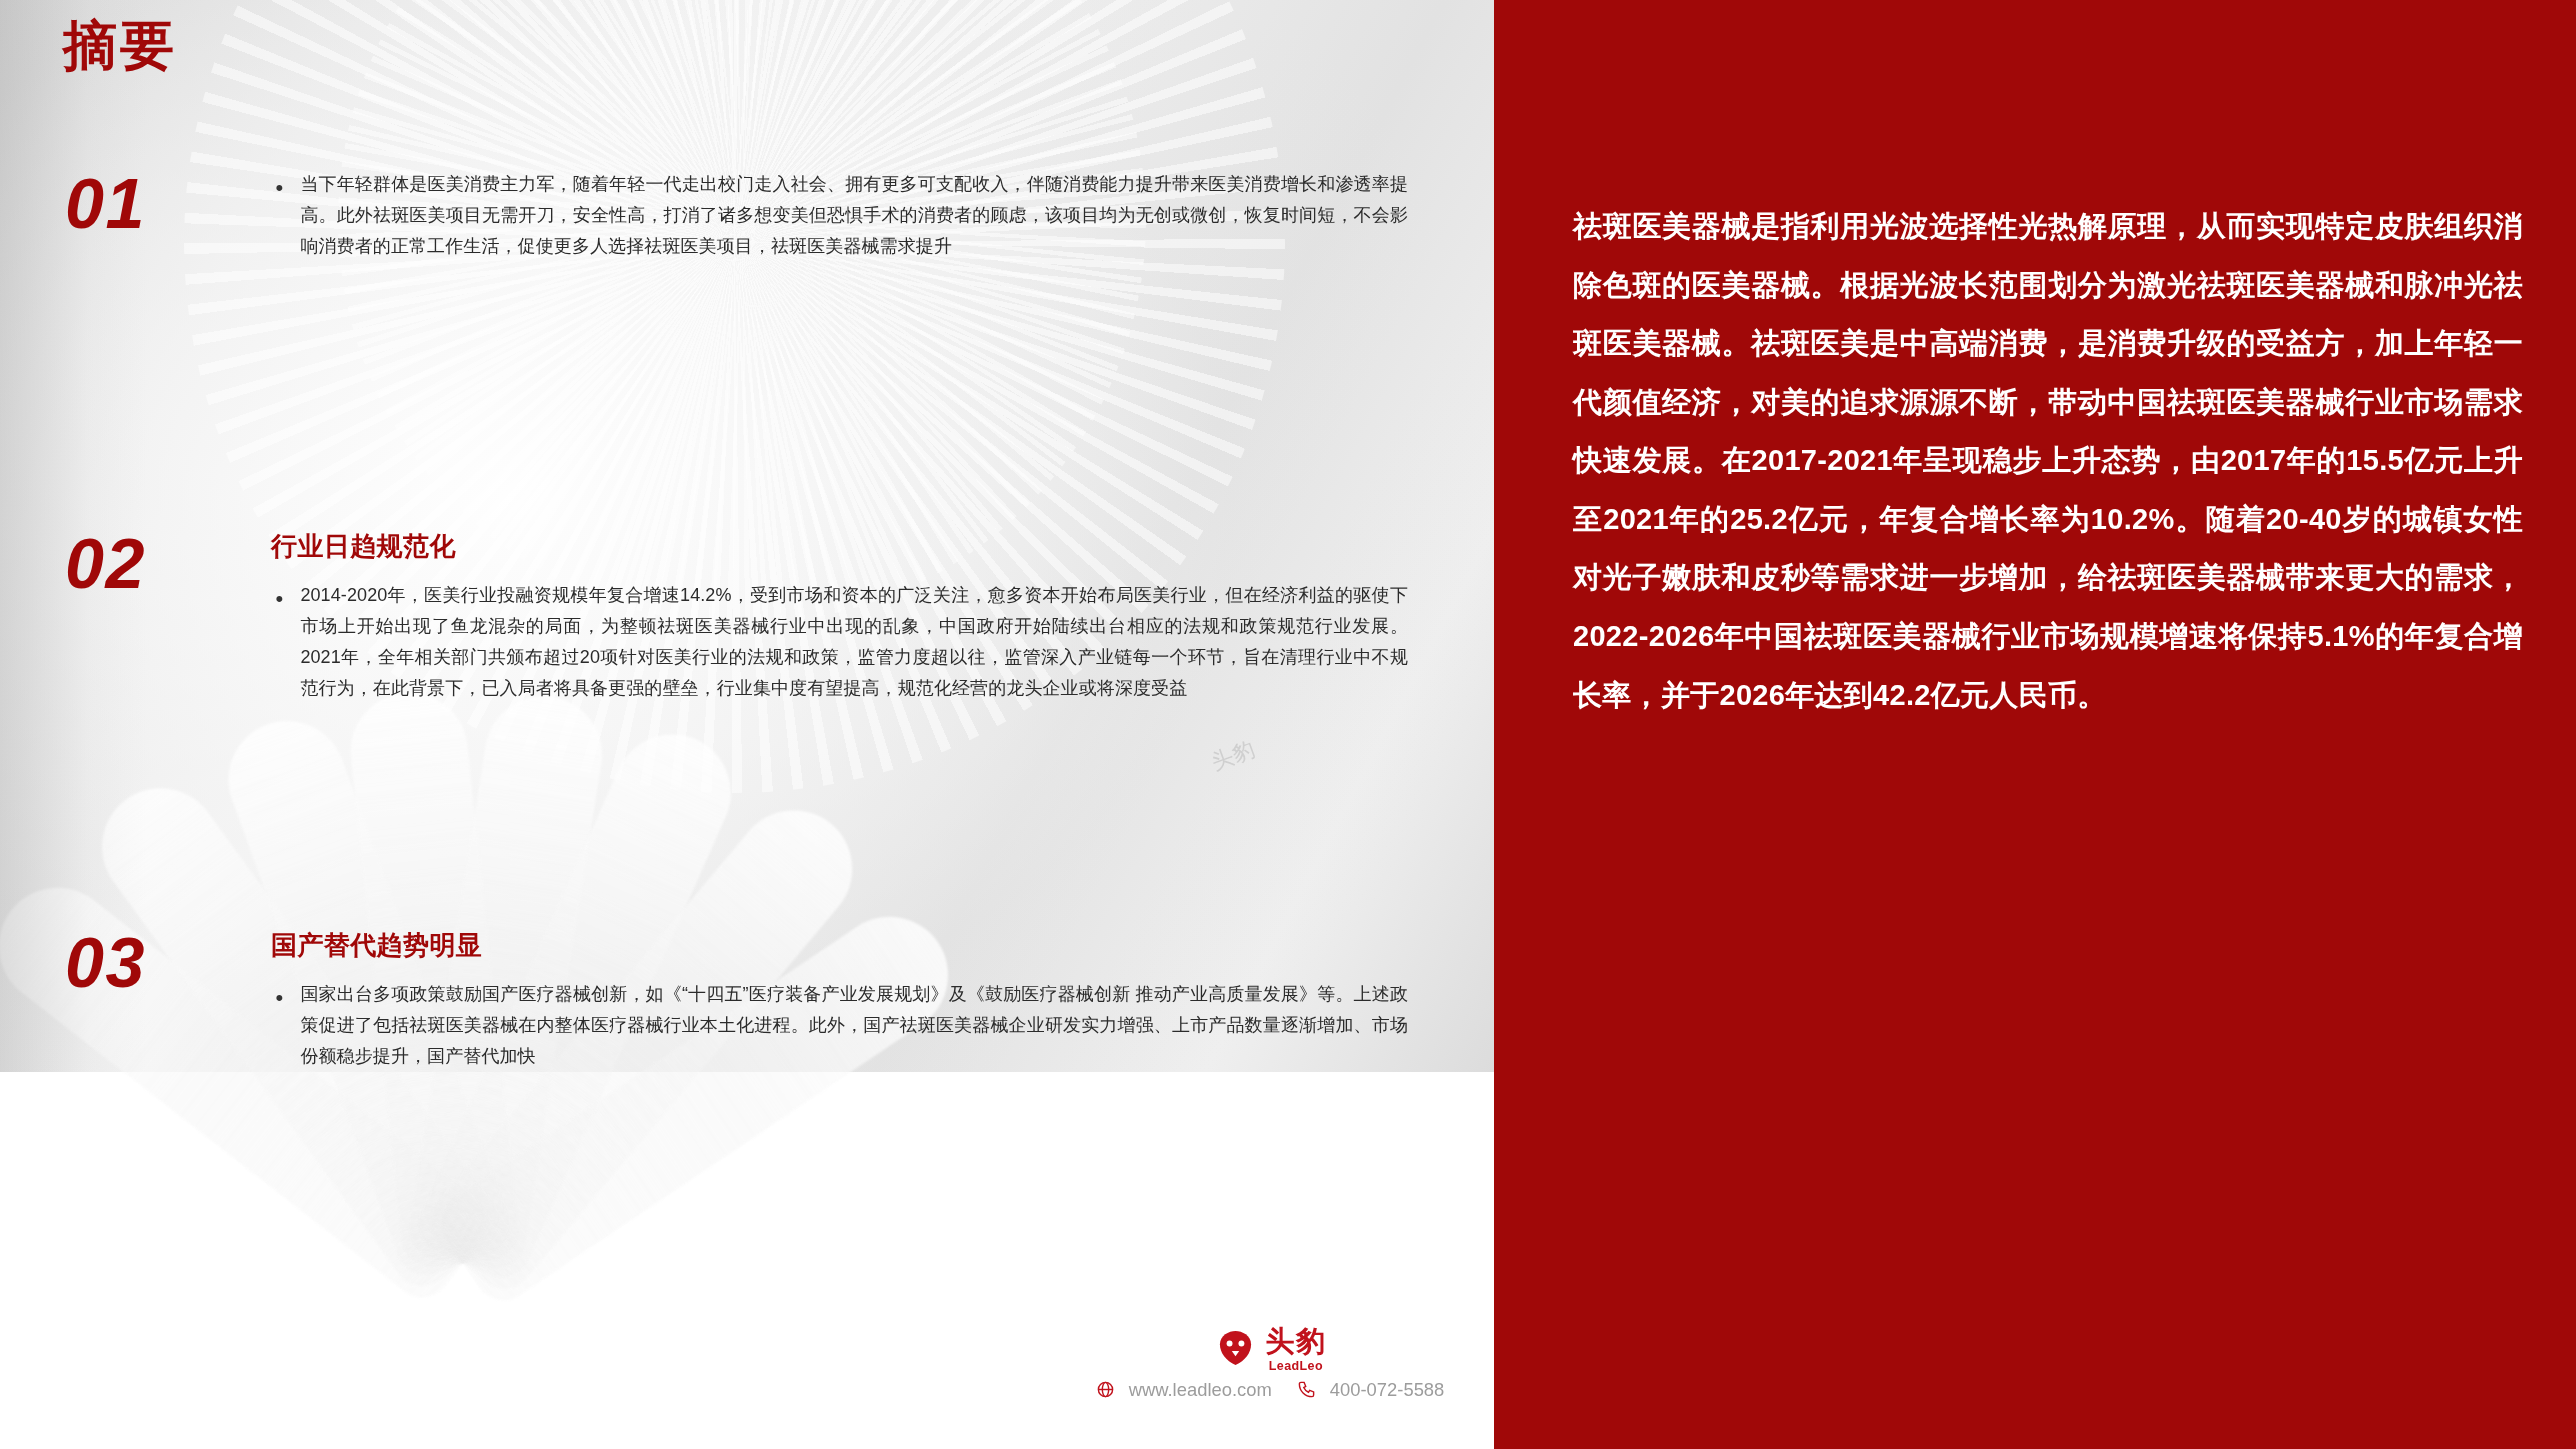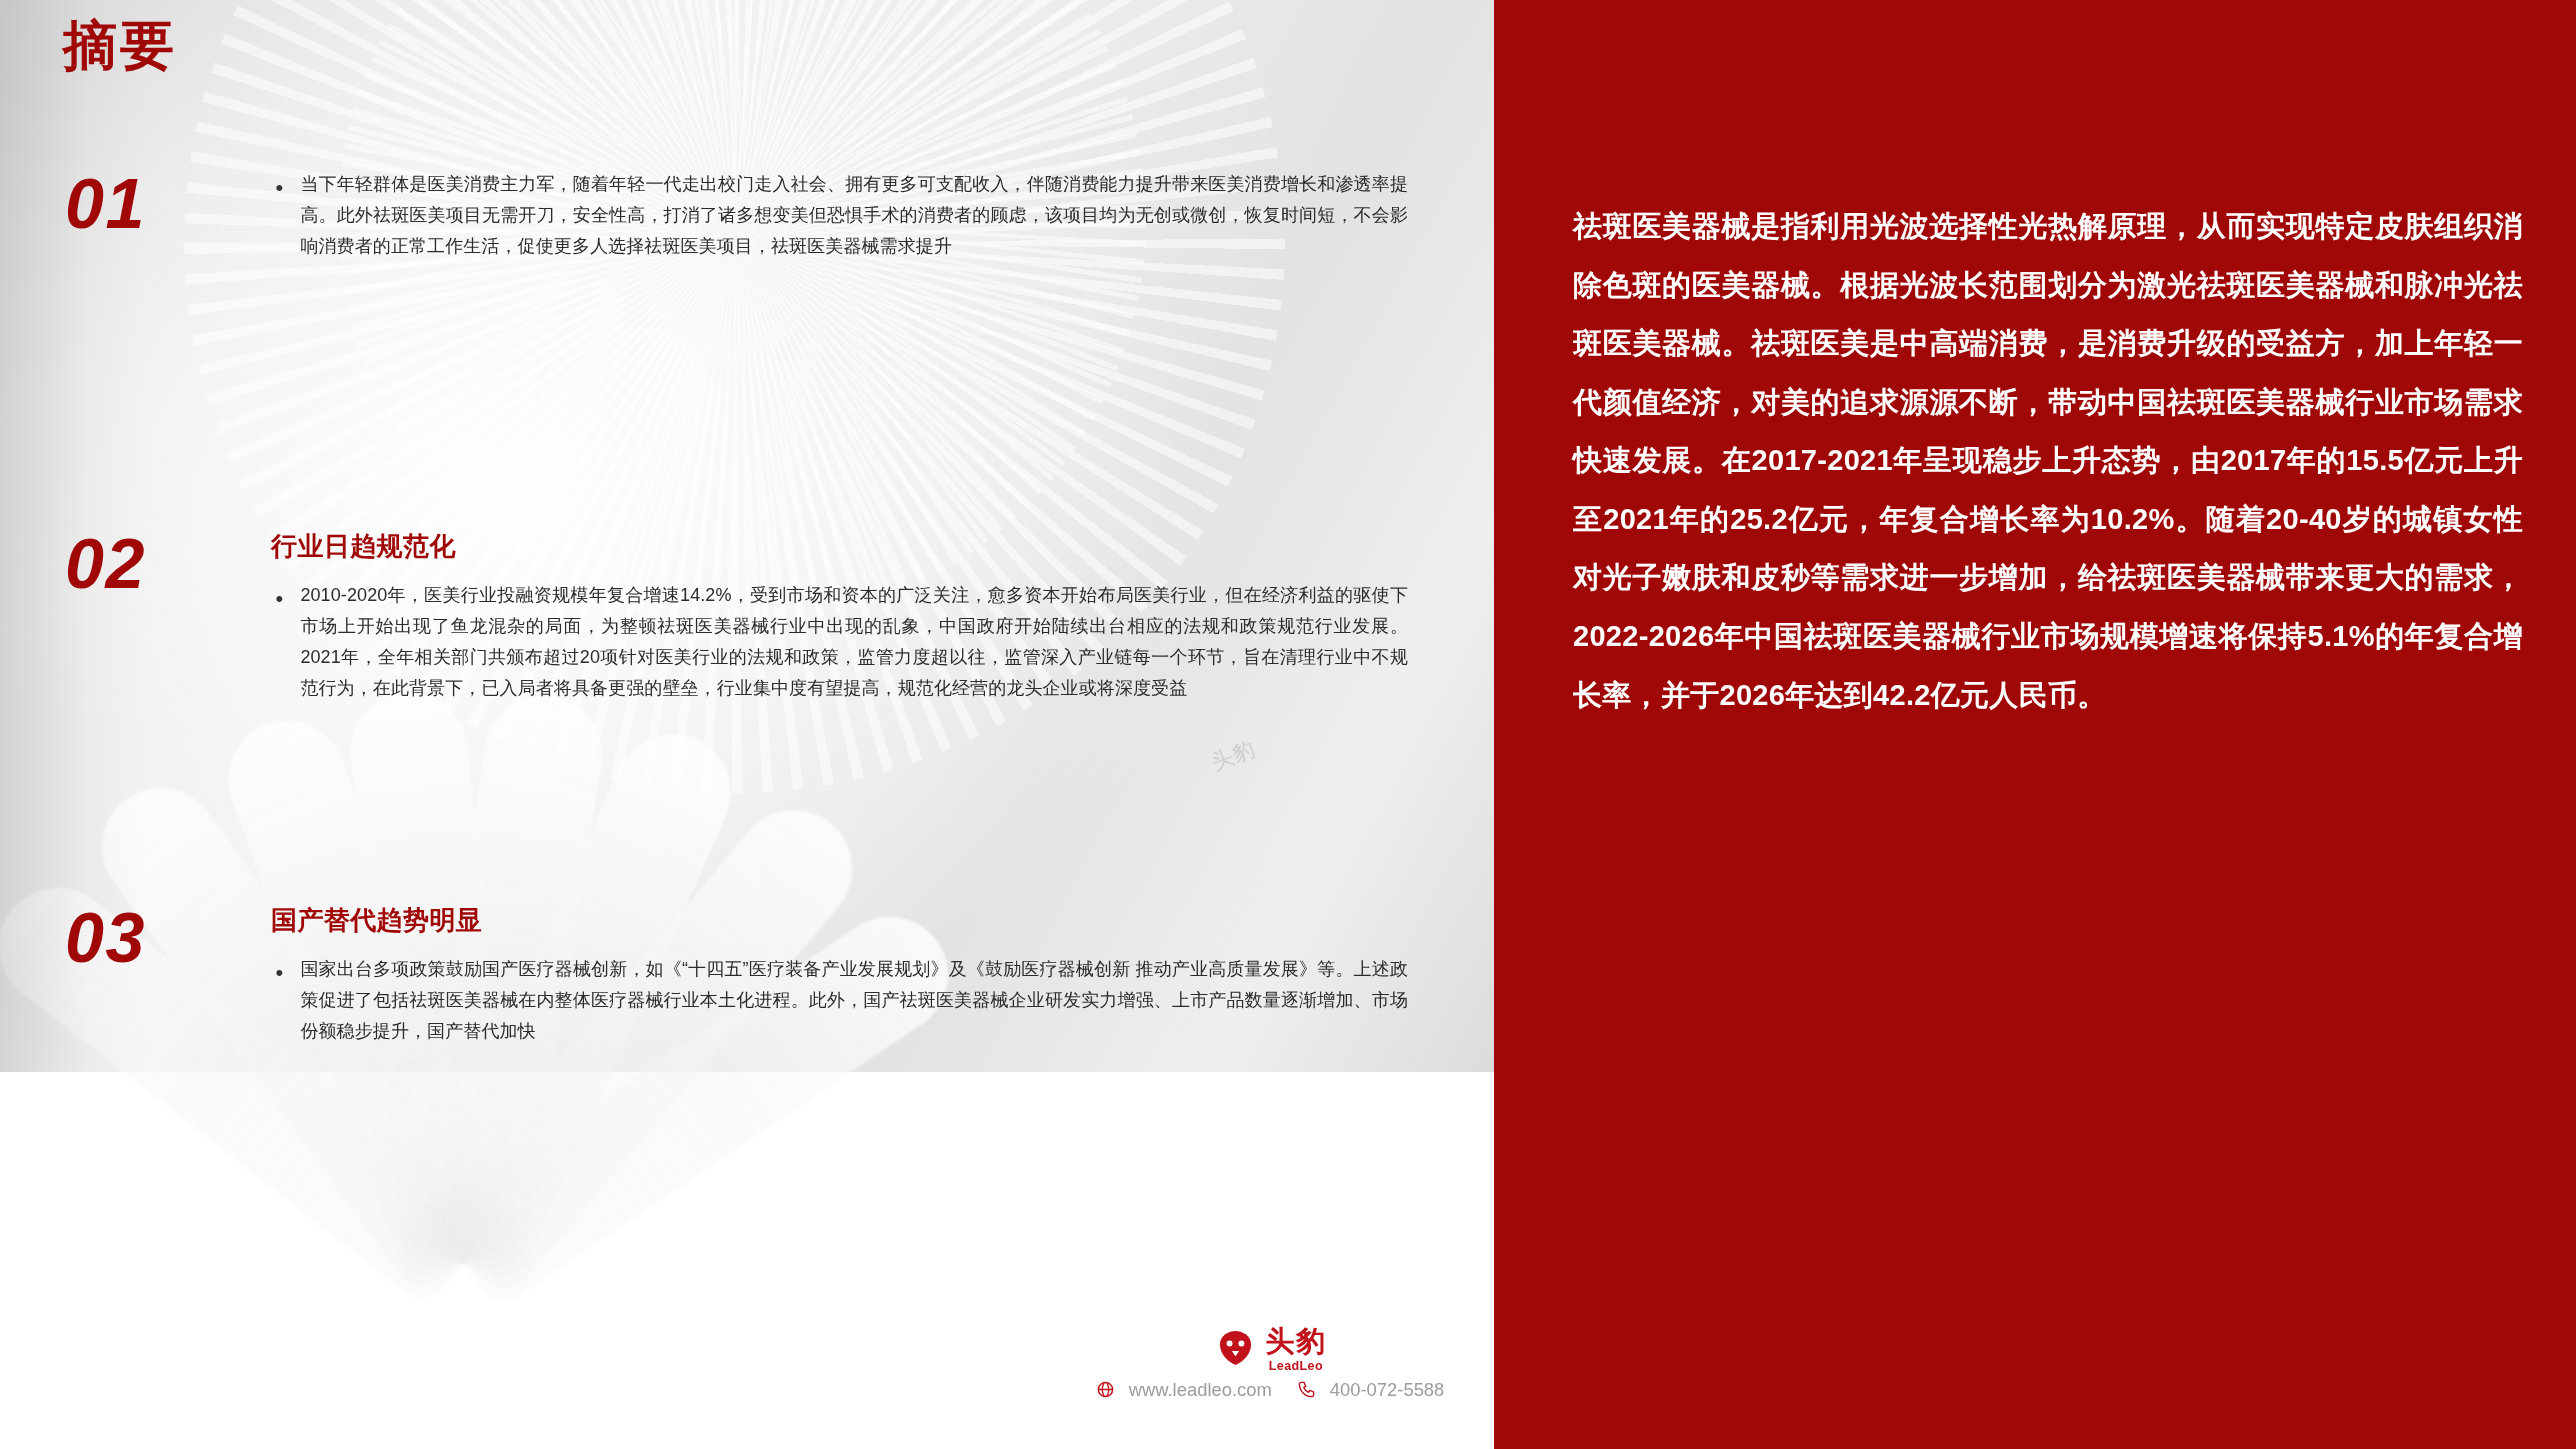--- a/index.html
+++ b/index.html
@@ -151,21 +151,21 @@
     flex: 1 1 auto;
     color: #2b2b2b;
     font-size: 18px;
     line-height: 1.72;
     text-align: justify;
     text-justify: inter-ideograph;
     letter-spacing: 0.1px;
   }
   #block1 { top: 169px; }
   #block2 { top: 529px; }
-  #block3 { top: 903px; }
+  #block3 { top: 928px; }
   
   .footer {
     position: absolute;
     left: 1050px;
     top: 1327px;
     width: 440px;
     text-align: center;
   }
   .logo-wrap {
     display: flex;
@@ -246,21 +246,21 @@
         </div>
       </div>
     </div>
 
     <div class="block" id="block2">
       <div class="block-num">02</div>
       <div class="block-body">
         <div class="block-head">行业日趋规范化</div>
         <div class="bullet-row">
           <div class="bullet-dot">•</div>
-          <div class="bullet-text">2010-2020年，医美行业投融资规模年复合增速14.2%，受到市场和资本的广泛关注，愈多资本开始布局医美行业，但在经济利益的驱使下市场上开始出现了鱼龙混杂的局面，为整顿祛斑医美器械行业中出现的乱象，中国政府开始陆续出台相应的法规和政策规范行业发展。2021年，全年相关部门共颁布超过20项针对医美行业的法规和政策，监管力度超以往，监管深入产业链每一个环节，旨在清理行业中不规范行为，在此背景下，已入局者将具备更强的壁垒，行业集中度有望提高，规范化经营的龙头企业或将深度受益</div>
+          <div class="bullet-text">2014-2020年，医美行业投融资规模年复合增速14.2%，受到市场和资本的广泛关注，愈多资本开始布局医美行业，但在经济利益的驱使下市场上开始出现了鱼龙混杂的局面，为整顿祛斑医美器械行业中出现的乱象，中国政府开始陆续出台相应的法规和政策规范行业发展。2021年，全年相关部门共颁布超过20项针对医美行业的法规和政策，监管力度超以往，监管深入产业链每一个环节，旨在清理行业中不规范行为，在此背景下，已入局者将具备更强的壁垒，行业集中度有望提高，规范化经营的龙头企业或将深度受益</div>
         </div>
       </div>
     </div>
 
     <div class="block" id="block3">
       <div class="block-num">03</div>
       <div class="block-body">
         <div class="block-head">国产替代趋势明显</div>
         <div class="bullet-row">
           <div class="bullet-dot">•</div>

